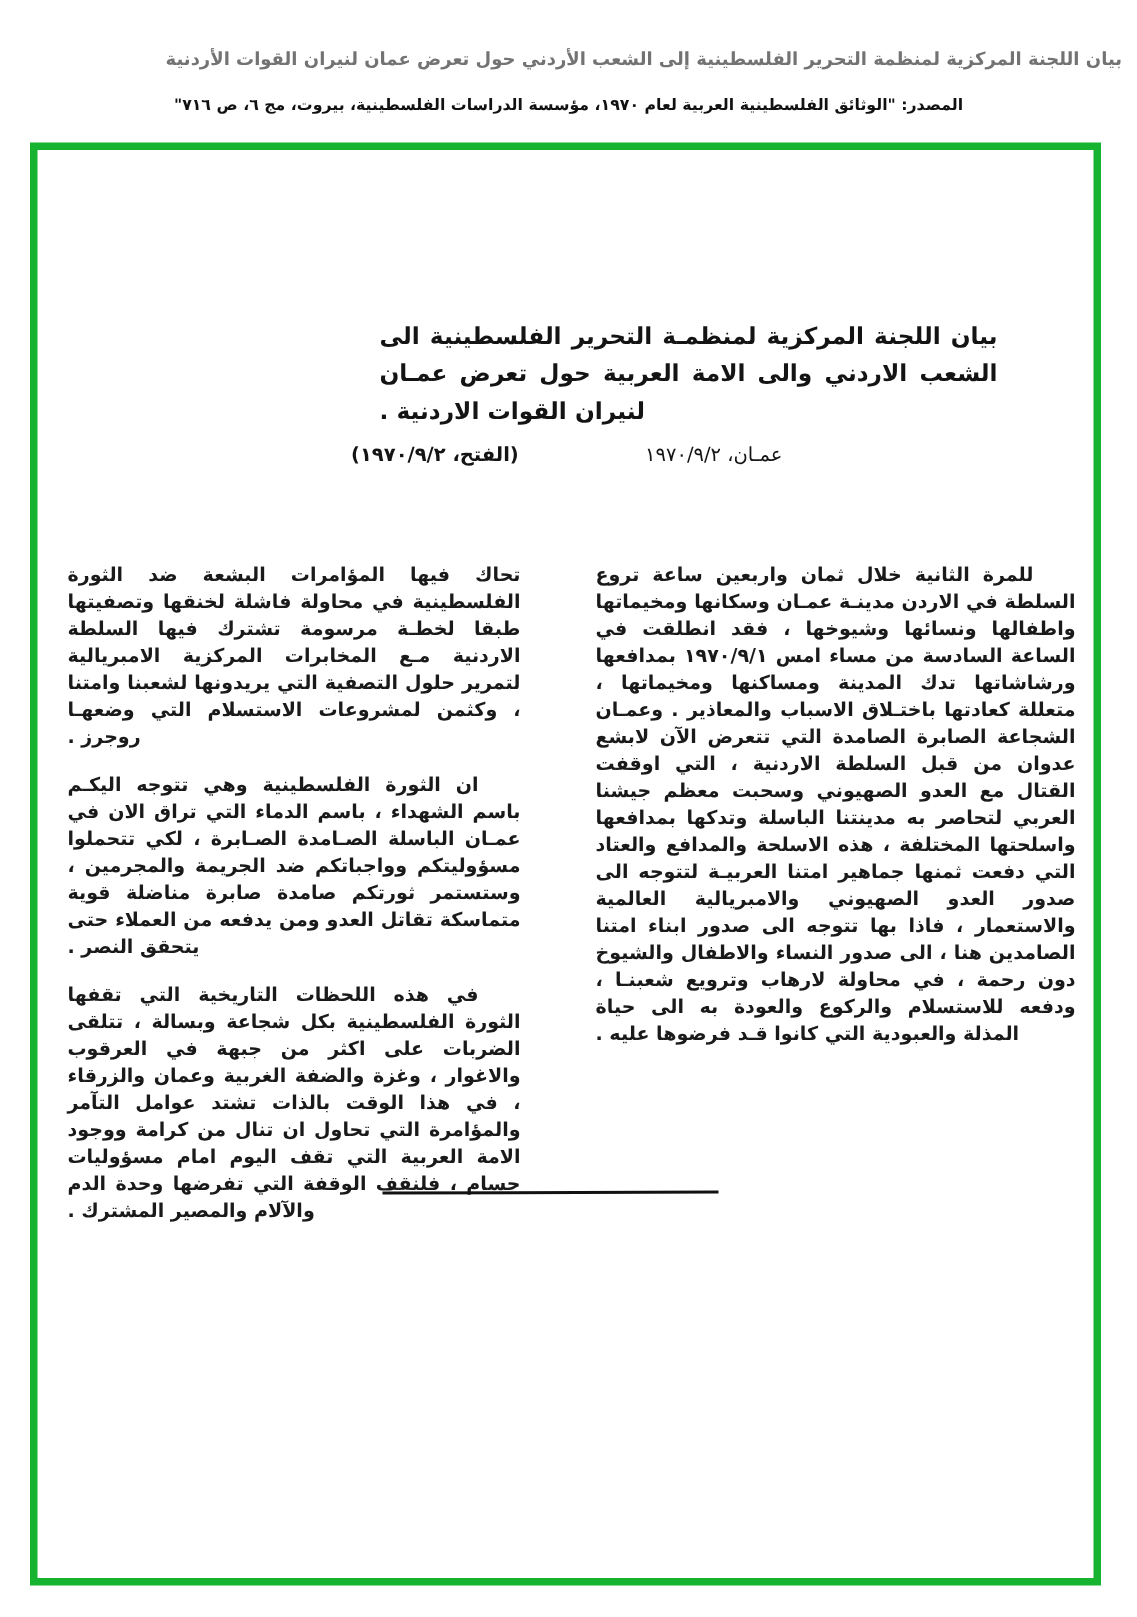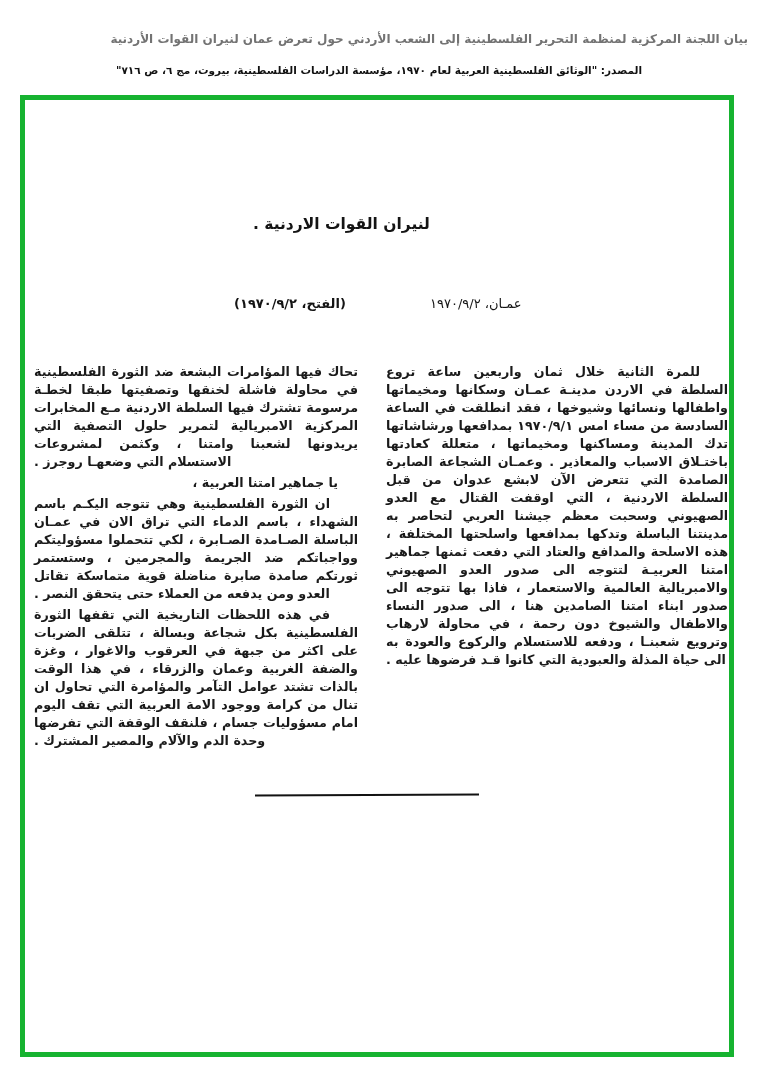--- a/index.html
+++ b/index.html
@@ -50,21 +50,21 @@
     position:absolute;top:196px;left:209px;
     font-size:13px;font-weight:700;color:#141414;
   }
   
   .col{
     position:absolute;top:260px;
     font-size:12.7px;font-weight:700;line-height:18px;
     color:#1a1a1a;
   }
   .col p{
-    margin:3px;
+    margin:14px;
     text-align:justify;text-align-last:left;
     text-indent:28px;
   }
   .col p.no-indent{text-indent:0;}
   .col p.single{text-align-last:right;text-indent:20px;}
   .col-right{left:358px;width:348px;}
   .col-left{left:6px;width:330px;}
   
   .rule{
     position:absolute;left:230px;top:694px;
@@ -74,31 +74,32 @@
 </style>
 </head>
 <body>
 
 <div class="hdr-title">بيان اللجنة المركزية لمنظمة التحرير الفلسطينية إلى الشعب الأردني حول تعرض عمان لنيران القوات الأردنية</div>
 <div class="hdr-src">المصدر: "الوثائق الفلسطينية العربية لعام ١٩٧٠، مؤسسة الدراسات الفلسطينية، بيروت، مج ٦، ص ٧١٦"</div>
 
 <div class="frame" style="border-color: rgb(22, 179, 48);">
 
   <div class="doc-title">
+    <div class="line">بيان اللجنة المركزية لمنظمـة التحرير الفلسطينية الى</div>
+    <div class="line">الشعب الاردني والى الامة العربية حول تعرض عمـان</div>
     <div class="line last">لنيران القوات الاردنية .</div>
   </div>
 
   <div class="dateline-place">عمـان، ١٩٧٠/٩/٢</div>
   <div class="dateline-src">(الفتح، ١٩٧٠/٩/٢)</div>
 
   <div class="col col-right">
     <p>للمرة الثانية خلال ثمان واربعين ساعة تروع السلطة في الاردن مدينـة عمـان وسكانها ومخيماتها واطفالها ونسائها وشيوخها ، فقد انطلقت في الساعة السادسة من مساء امس ١٩٧٠/٩/١ بمدافعها ورشاشاتها تدك المدينة ومساكنها ومخيماتها ، متعللة كعادتها باختـلاق الاسباب والمعاذير . وعمـان الشجاعة الصابرة الصامدة التي تتعرض الآن لابشع عدوان من قبل السلطة الاردنية ، التي اوقفت القتال مع العدو الصهيوني وسحبت معظم جيشنا العربي لتحاصر به مدينتنا الباسلة وتدكها بمدافعها واسلحتها المختلفة ، هذه الاسلحة والمدافع والعتاد التي دفعت ثمنها جماهير امتنا العربيـة لتتوجه الى صدور العدو الصهيوني والامبريالية العالمية والاستعمار ، فاذا بها تتوجه الى صدور ابناء امتنا الصامدين هنا ، الى صدور النساء والاطفال والشيوخ دون رحمة ، في محاولة لارهاب وترويع شعبنـا ، ودفعه للاستسلام والركوع والعودة به الى حياة المذلة والعبودية التي كانوا قـد فرضوها عليه .</p>
   </div>
 
   <div class="col col-left">
     <p class="no-indent">تحاك فيها المؤامرات البشعة ضد الثورة الفلسطينية في محاولة فاشلة لخنقها وتصفيتها طبقا لخطـة مرسومة تشترك فيها السلطة الاردنية مـع المخابرات المركزية الامبريالية لتمرير حلول التصفية التي يريدونها لشعبنا وامتنا ، وكثمن لمشروعات الاستسلام التي وضعهـا روجرز .</p>
-    <p class="single">يا جماهير امتنا العربية ،</p>
     <p>ان الثورة الفلسطينية وهي تتوجه اليكـم باسم الشهداء ، باسم الدماء التي تراق الان في عمـان الباسلة الصـامدة الصـابرة ، لكي تتحملوا مسؤوليتكم وواجباتكم ضد الجريمة والمجرمين ، وستستمر ثورتكم صامدة صابرة مناضلة قوية متماسكة تقاتل العدو ومن يدفعه من العملاء حتى يتحقق النصر .</p>
     <p>في هذه اللحظات التاريخية التي تقفها الثورة الفلسطينية بكل شجاعة وبسالة ، تتلقى الضربات على اكثر من جبهة في العرقوب والاغوار ، وغزة والضفة الغربية وعمان والزرقاء ، في هذا الوقت بالذات تشتد عوامل التآمر والمؤامرة التي تحاول ان تنال من كرامة ووجود الامة العربية التي تقف اليوم امام مسؤوليات جسام ، فلنقف الوقفة التي تفرضها وحدة الدم والآلام والمصير المشترك .</p>
   </div>
 
   <div class="rule"></div>
 </div>
 
 </body></html>

